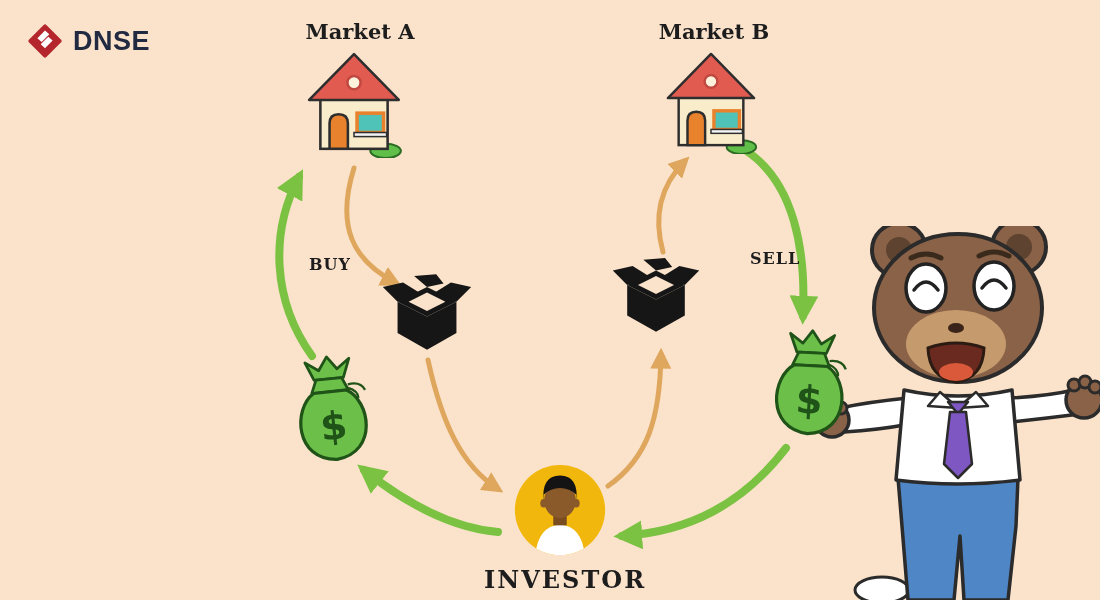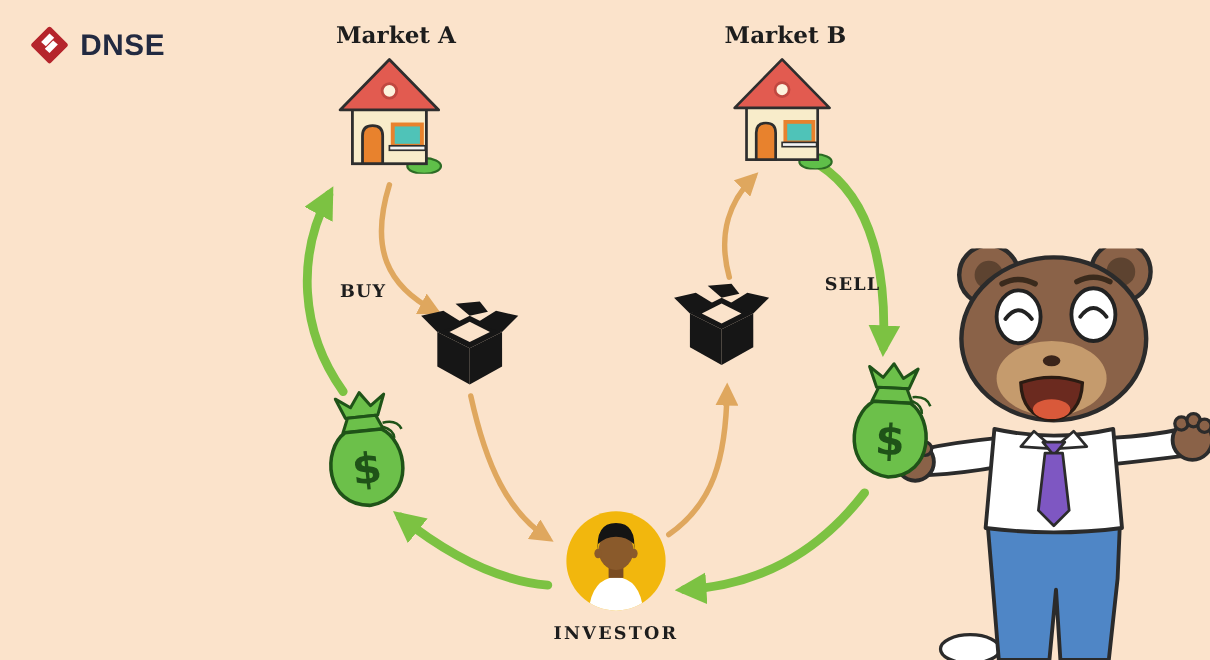--- a/index.html
+++ b/index.html
@@ -15,21 +15,21 @@
   .house-a{left:303px;top:50px;width:102px;height:108px;z-index:2;}
   .house-b{left:662px;top:50px;width:98px;height:104px;z-index:2;}
   .title{left:420px;top:170px;width:222px;font-size:30px;letter-spacing:2px;z-index:2;}
   .buy-label{left:298px;top:256px;width:64px;font-size:16px;letter-spacing:1px;z-index:2;}
   .sell-label{left:708px;top:250px;width:70px;font-size:16px;letter-spacing:1px;z-index:2;margin-left:32px;}
   .box-a{left:381px;top:265px;width:92px;height:92px;z-index:2;}
   .box-b{left:611px;top:249px;width:90px;height:90px;z-index:2;}
   .bag-left{left:286px;top:350px;width:92px;height:120px;transform:rotate(-6deg);z-index:2;}
   .bag-right{left:764px;top:320px;width:92px;height:128px;transform:rotate(3deg);z-index:4;}
   .investor-avatar{left:512px;top:462px;width:96px;height:96px;z-index:2;}
-  .investor-label{left:484px;top:567px;width:152px;font-size:16px;letter-spacing:2px;z-index:2;}
+  .investor-label{left:484px;top:567px;width:152px;font-size:24px;letter-spacing:2px;z-index:2;}
   .bear{left:808px;top:226px;width:292px;height:374px;z-index:3;}
 </style>
 </head>
 <body>
 
 <div class="canvas">
 
   <svg class="abs arrows" width="1100" height="600" viewBox="0 0 1100 600">
     <defs>
       <marker id="ah-o" viewBox="0 0 10 10" refX="7" refY="5" markerWidth="4.2" markerHeight="4.2" orient="auto-start-reverse">

